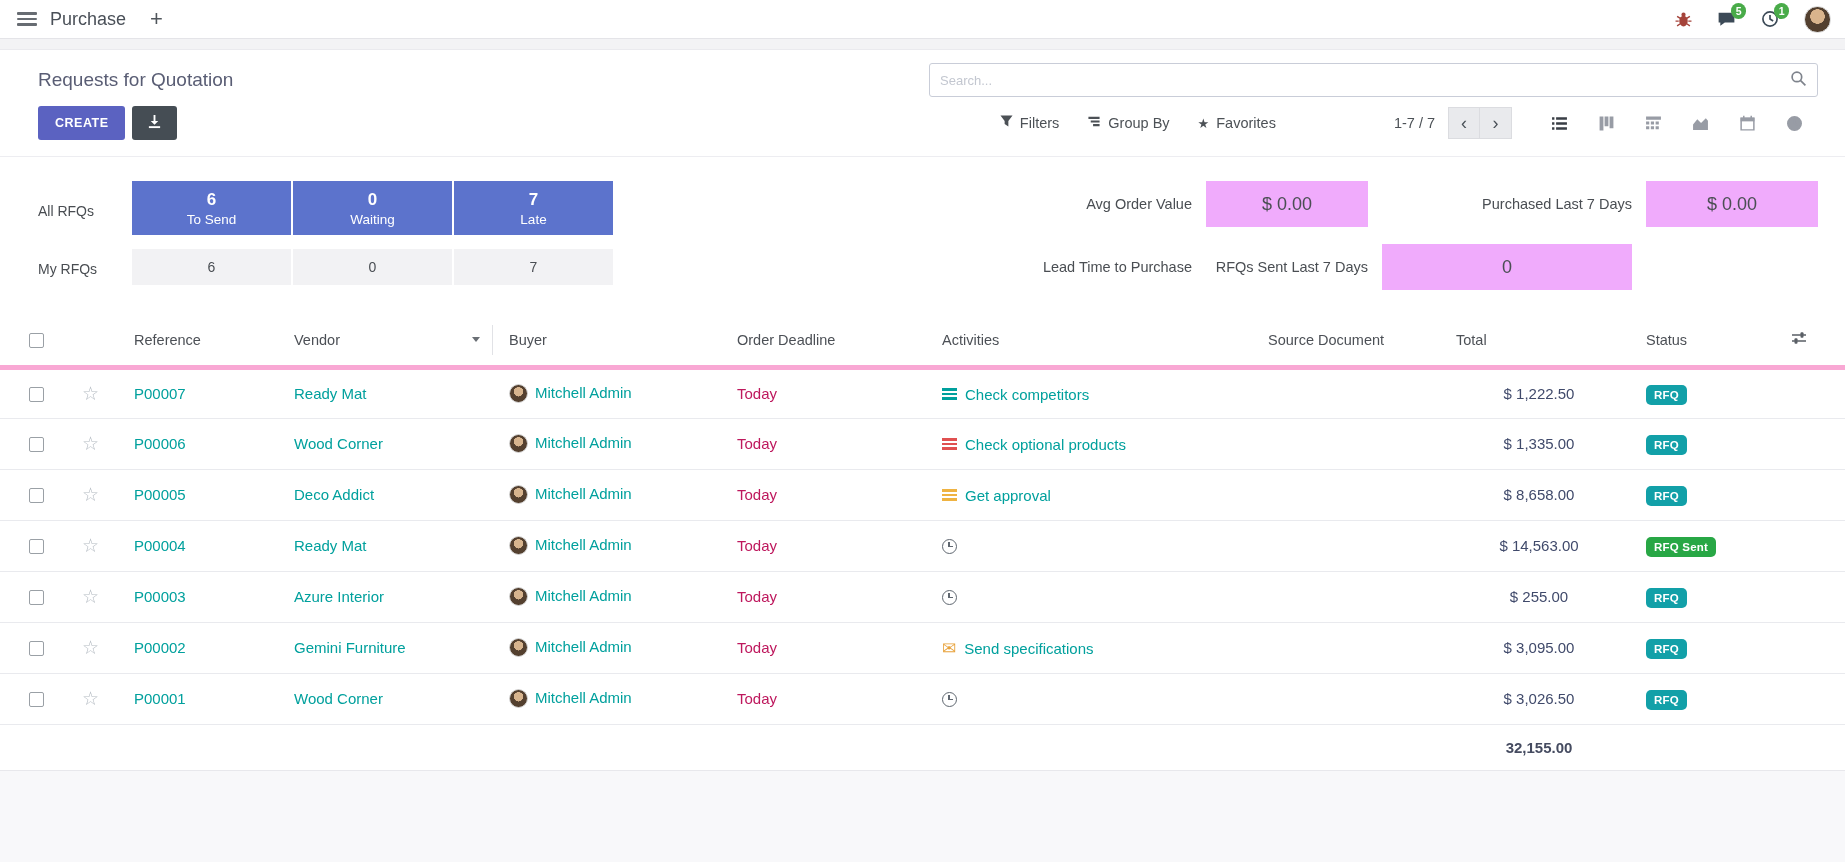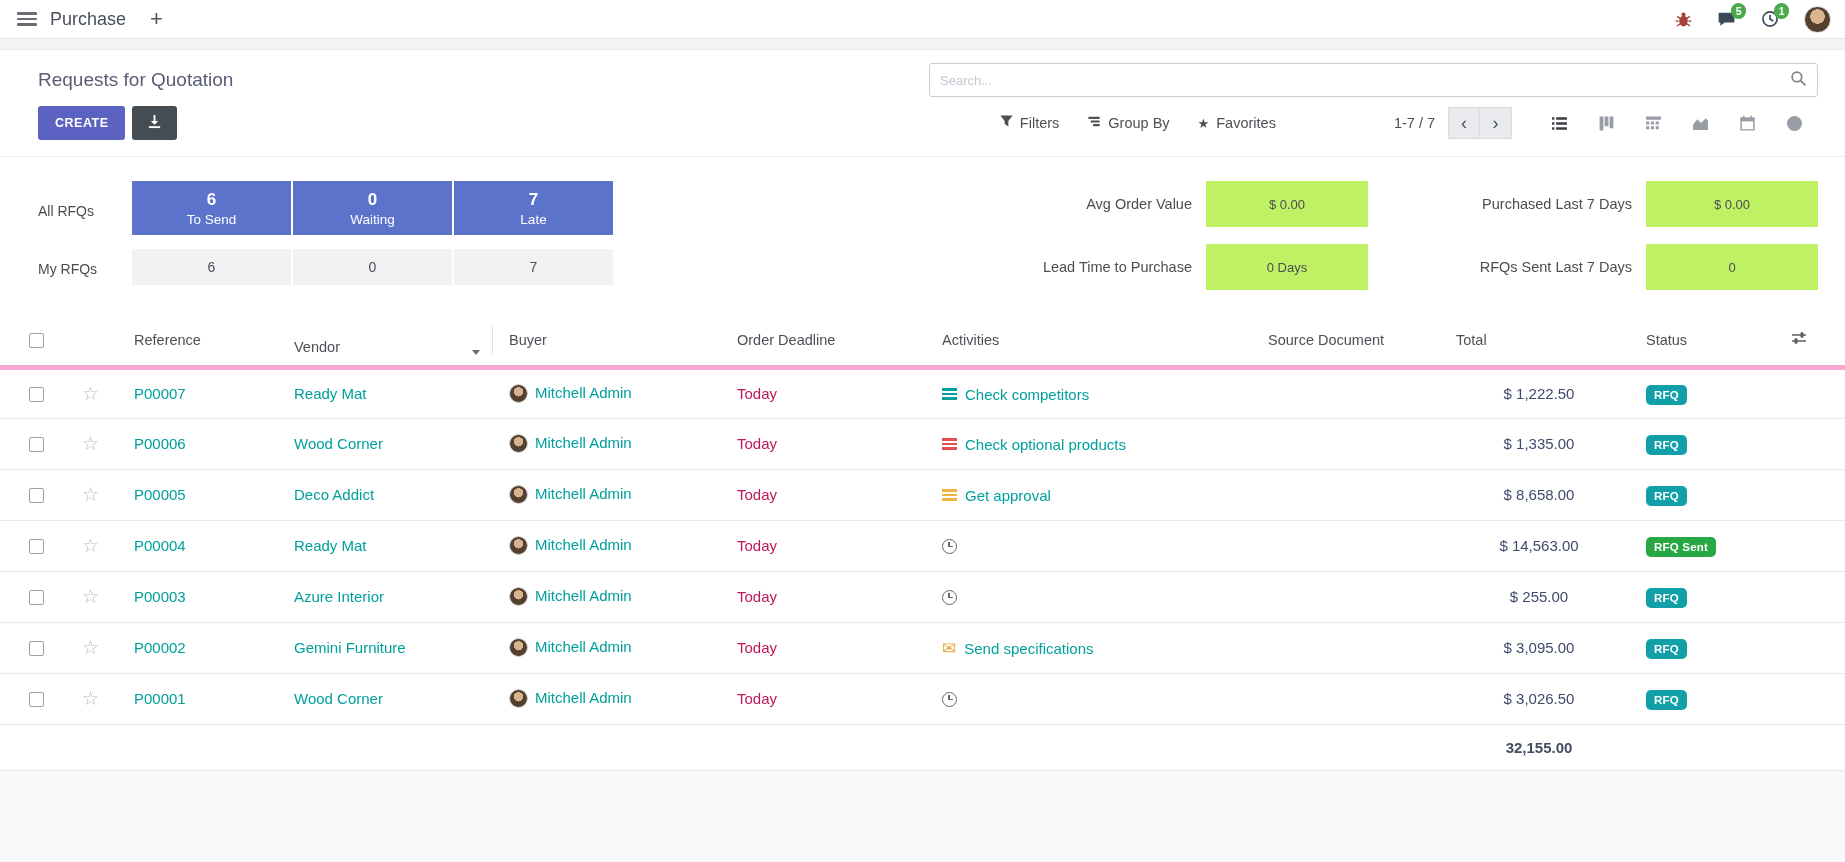--- a/index.html
+++ b/index.html
@@ -57,36 +57,36 @@
   .dash-label { font-size: 14px; color: #494d52; align-self: center; }
   .tile { background: #5c73cc; color: #fff; height: 54px; display: flex; flex-direction: column;
     align-items: center; justify-content: center; cursor: pointer; }
   .tile .cnt { font-size: 17px; font-weight: bold; line-height: 1.3; }
   .tile .lbl { font-size: 13.5px; }
   .mybox { background: #f2f2f4; height: 36px; display: flex; align-items: center; justify-content: center;
     font-size: 14px; color: #4a4e53; cursor: pointer; }
   .dash-right { margin-left: auto; display: grid; grid-template-columns: 250px 162px 250px 172px;
     gap: 17px 14px; align-items: center; }
   .stat-label { text-align: right; font-size: 14.5px; color: #4a4e53; }
-  .stat-value { background: #bef264; height: 46px; display: flex; align-items: center; justify-content: center;
-    font-size: 13px; color: #4a4e53; }
+  .stat-value { background: #f0abfc; height: 46px; display: flex; align-items: center; justify-content: center;
+    font-size: 18px; color: #4a4e53; }
 
   
   .list-table { width: 100%; border-collapse: collapse; table-layout: fixed; background: #fff; }
   .list-table th { font-weight: 500; font-size: 14.5px; color: #4c5056; text-align: left;
     height: 52px; border-bottom: 5px solid #f9a8d4; vertical-align: middle; cursor: pointer; }
   .list-table td { height: 51px; vertical-align: middle; font-size: 15px; border-bottom: 1px solid #e9eaee; }
   .c-check { padding-left: 29px; }
   .c-star { padding-left: 18px; }
   .c-ref, .c-vendor, .c-buyer, .c-deadline, .c-activity { padding-left: 16px; }
   .c-source { padding-left: 12px; }
   .c-total { text-align: center; padding-right: 14px; }
   .c-status { padding-left: 10px; }
   .c-gear { text-align: center; }
-  .th-vendor .hcell { display: flex; align-items: flex-end; border-right: 1px solid #e1e2e6; height: 30px; }
+  .th-vendor .hcell { display: flex; align-items: center; border-right: 1px solid #e1e2e6; height: 30px; }
   .sort-caret { margin-left: auto; margin-right: 12px; width: 0; height: 0;
     border-left: 4.5px solid transparent; border-right: 4.5px solid transparent; border-top: 5.5px solid #6a6f75; }
   .cb { width: 15px; height: 15px; border: 1px solid #9aa0a6; border-radius: 2px; background: #fff;
     display: inline-block; vertical-align: middle; cursor: pointer; }
   .star { color: #b4bbc2; font-size: 19px; cursor: pointer; }
   .star::before { content: "☆"; }
   .link { color: #00a09d; cursor: pointer; }
   .avatar-sm { width: 19px; height: 19px; border-radius: 50%; display: inline-block; vertical-align: middle;
     margin-right: 7px; border: 1px solid #d8d8d8;
     background: radial-gradient(circle at 50% 40%, #d7b48e 0 35%, #54402f 36% 100%); }
@@ -252,21 +252,20 @@
     <div class="mybox">6</div>
     <div class="mybox">0</div>
     <div class="mybox">7</div>
   </div>
   <div class="dash-right">
     <span class="stat-label">Avg Order Value</span>
     <div class="stat-value">$ 0.00</div>
     <span class="stat-label">Purchased Last 7 Days</span>
     <div class="stat-value">$ 0.00</div>
     <span class="stat-label">Lead Time to Purchase</span>
-    <div class="stat-value">0 Days</div>
     <span class="stat-label">RFQs Sent Last 7 Days</span>
     <div class="stat-value">0</div>
   </div>
 </div>
 
 <table class="list-table">
   <colgroup>
     <col style="width:64px">
       <col style="width:54px">
       <col style="width:160px">

